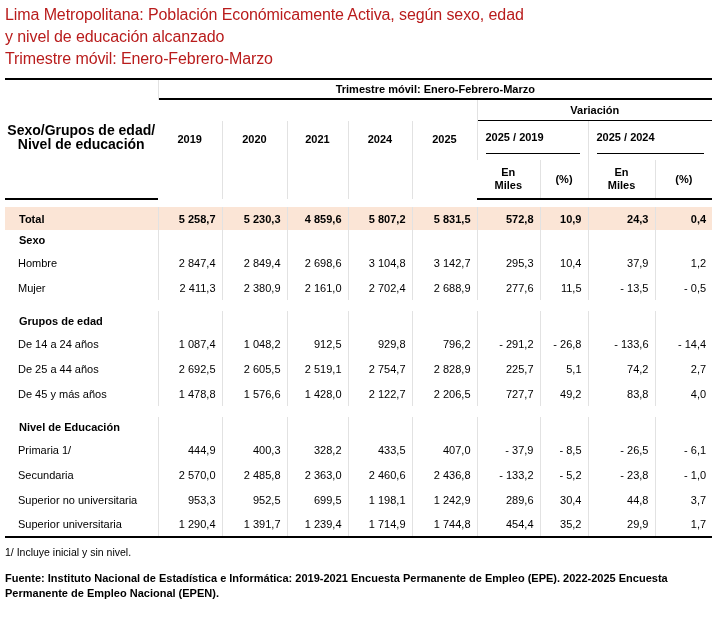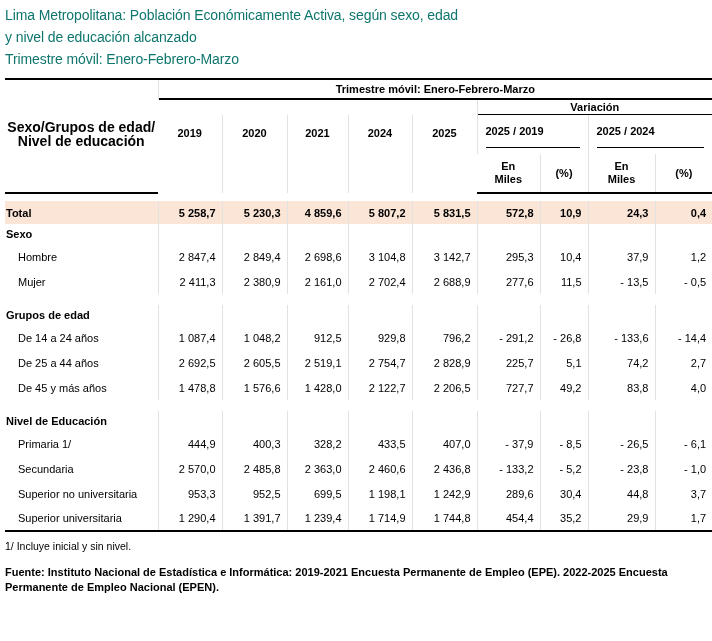--- a/index.html
+++ b/index.html
@@ -8,22 +8,22 @@
     width: 712px; height: 641px;
     font-family: "Liberation Sans", sans-serif;
     color: #000;
     overflow: hidden;
   }
   .page { width: 712px; height: 641px; position: relative; }
 
   
   .title-block {
     margin: 4px 8px 0 5px;
-    color: #0f766e;
-    font-size: 14px;
+    color: #b91c1c;
+    font-size: 16px;
     line-height: 22px;
     letter-spacing: -0.1px;
   }
 
   
   table.stats {
     margin-left: 5px;
     margin-top: 8px;
     width: 707px;
     border-collapse: collapse;
@@ -50,21 +50,21 @@
     line-height: 14px;
     vertical-align: middle;
     padding-bottom: 4px;
   }
   tr.h1 th.period-cell { height: 21px; padding: 0; }
   .period-inner {
     height: 100%;
     display: flex; align-items: center; justify-content: center;
     border-bottom: 2px solid #000;
   }
-  tr.h2 th { height: 15px; padding: 0; }
+  tr.h2 th { height: 21px; padding: 0; }
   tr.h2 th.empty-cell { border-left: none; }
   .variation-inner {
     height: 100%;
     display: flex; align-items: center; justify-content: center;
     border-bottom: 1.5px solid #000;
   }
   tr.h3 th.year-cell {
     vertical-align: top;
     padding-top: 12px;
     height: 39px;
@@ -78,21 +78,21 @@
   }
   tr.h4 th {
     height: 39px;
     border-bottom: 2.5px solid #000;
     white-space: pre-line;
     line-height: 13px;
     vertical-align: middle;
   }
 
   
-  td.lbl { text-align: left; padding-left: 1px; }
+  td.lbl { text-align: left; padding-left: 14px; }
   td.num { text-align: right; padding-right: 6px; white-space: nowrap; }
 
   tr.row-pad td { height: 8px; border-left: none; }
   tr.row-spacer td { height: 11px; border-left: none; }
   tr.row-total td { background: #FBE5D6; font-weight: bold; height: 23px; }
   tr.row-section td { font-weight: bold; height: 20px; }
   tr.row-data td { height: 25px; }
   tr.row-data td.lbl { padding-left: 13px; }
 
   

